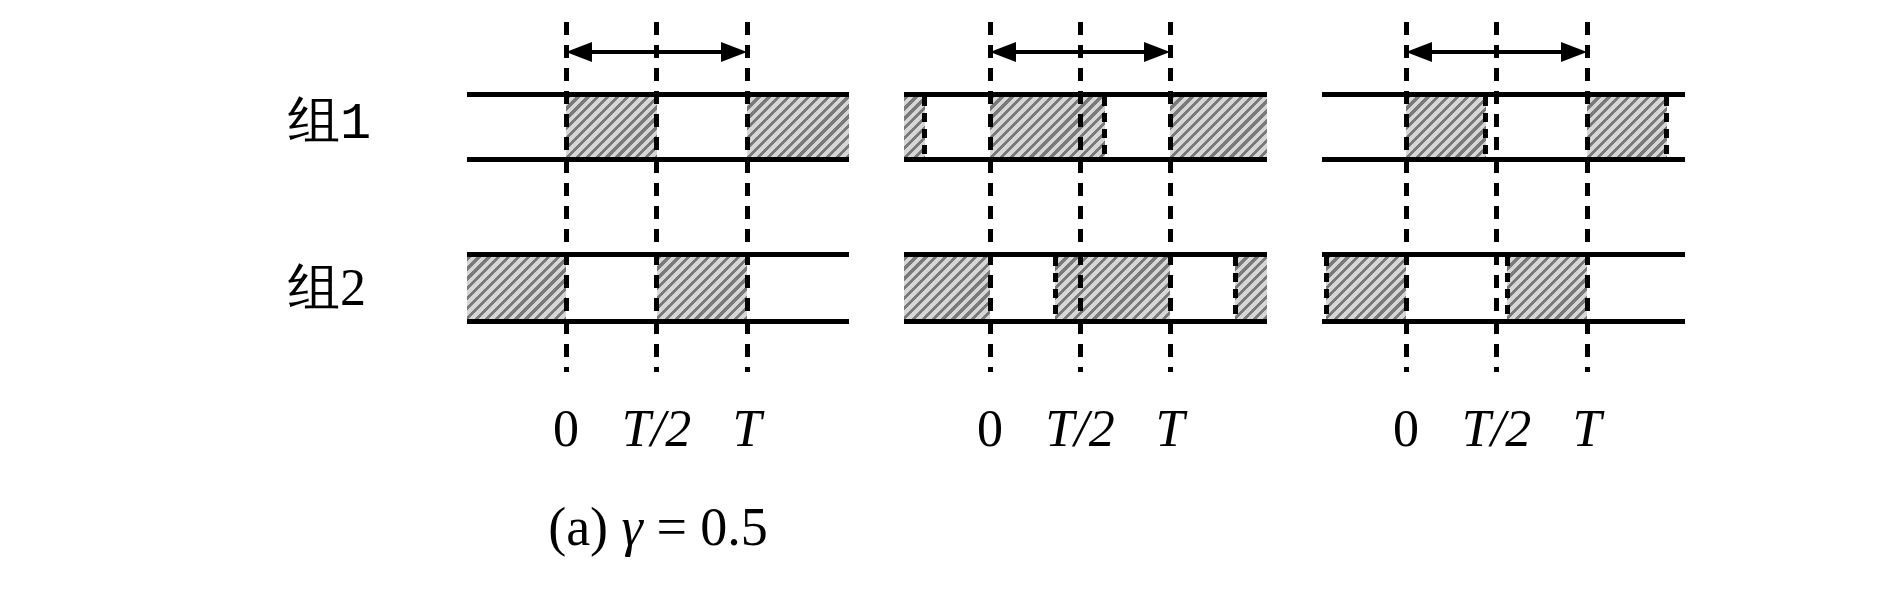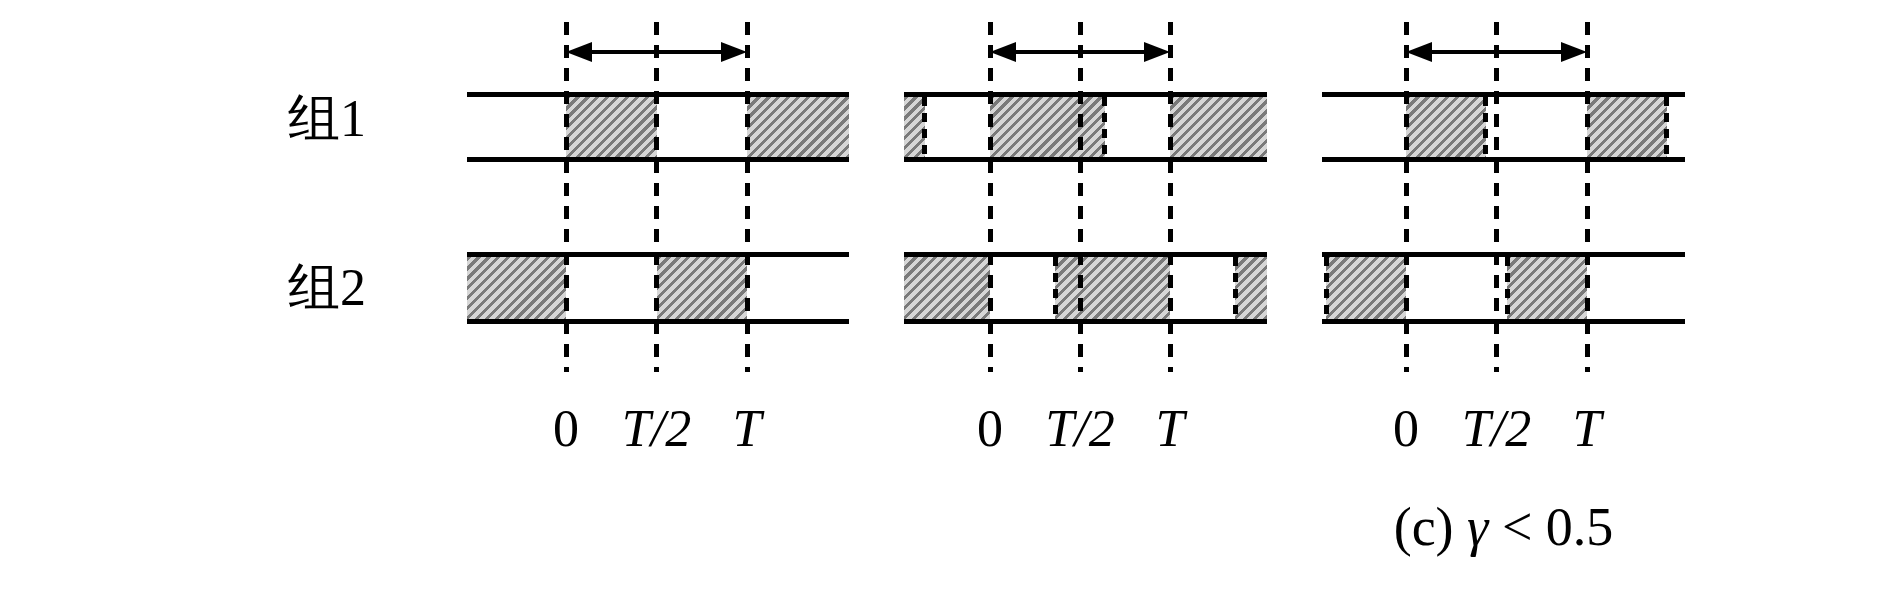--- a/index.html
+++ b/index.html
@@ -37,21 +37,21 @@
   .arrow-line { position: absolute; left: 8px; right: 8px; top: 8px; height: 4px; background: #000; }
   .ah { position: absolute; width: 0; height: 0; top: 0; }
   .ah.left  { left: 0;  border-top: 10px solid transparent; border-bottom: 10px solid transparent; border-right: 26px solid #000; }
   .ah.right { right: 0; border-top: 10px solid transparent; border-bottom: 10px solid transparent; border-left: 26px solid #000; }
   .caption {
     position: absolute; left: 0; right: 0; text-align: center;
     font-size: 54px; line-height: 1.1; white-space: pre; z-index: 4;
   }
   .gsym { font-style: italic; }
   .row-label { position: absolute; font-size: 52px; line-height: 1; z-index: 4; }
-  #row-label-1 { left: 288px; top: 93px; }
+  #row-label-1 { left: 288px; top: 99px; font-family: Liberation Mono, monospace; }
   #row-label-2 { left: 288px; top: 262px; }
 </style>
 </head>
 <body>
 
 <div id="figure">
   <div class="row-label" id="row-label-1">组1</div>
   <div class="row-label" id="row-label-2">组2</div>
   <div id="panels-root">
       <div class="panel" style="left: 467px; width: 382px;">
@@ -67,20 +67,21 @@
         <div class="tick" style="left: 39px;">0</div>
         <div class="gridline" style="left: 187px;"></div>
         <div class="tick" style="left: 129.5px; font-style: italic;">T/2</div>
         <div class="gridline" style="left: 277.5px;"></div>
         <div class="tick" style="left: 220px; font-style: italic;">T</div>
         <div class="arrow" style="left: 99px; width: 181px; top: 42px;">
           <div class="arrow-line"></div>
           <div class="ah left"></div>
           <div class="ah right"></div>
         </div>
+        <div class="caption" style="top: 498px;"><span class="">(a) </span><span class="gsym">γ</span><span class=""> = 0.5</span></div>
       </div>
       <div class="panel" style="left: 904px; width: 363px;">
         <div class="band" style="top: 92px; height: 70px;">
           <div class="hatch" style="left: 0px; width: 21.2px;"></div>
           <div class="blk-edge" style="left: 18.2px;"></div>
           <div class="hatch" style="left: 86px; width: 115.2px;"></div>
           <div class="blk-edge" style="left: 198.2px;"></div>
           <div class="hatch" style="left: 266px; width: 97px;"></div>
         </div>
         <div class="band" style="top: 252px; height: 72px;">
@@ -119,16 +120,15 @@
         <div class="tick" style="left: 24px;">0</div>
         <div class="gridline" style="left: 172px;"></div>
         <div class="tick" style="left: 114.5px; font-style: italic;">T/2</div>
         <div class="gridline" style="left: 262.5px;"></div>
         <div class="tick" style="left: 205px; font-style: italic;">T</div>
         <div class="arrow" style="left: 84px; width: 181px; top: 42px;">
           <div class="arrow-line"></div>
           <div class="ah left"></div>
           <div class="ah right"></div>
         </div>
-        <div class="caption" style="top: 498px;"><span class="">(c) </span><span class="gsym">γ</span><span class=""> &lt; 0.5</span></div>
       </div>
     </div>
 </div>
 
 </body></html>

